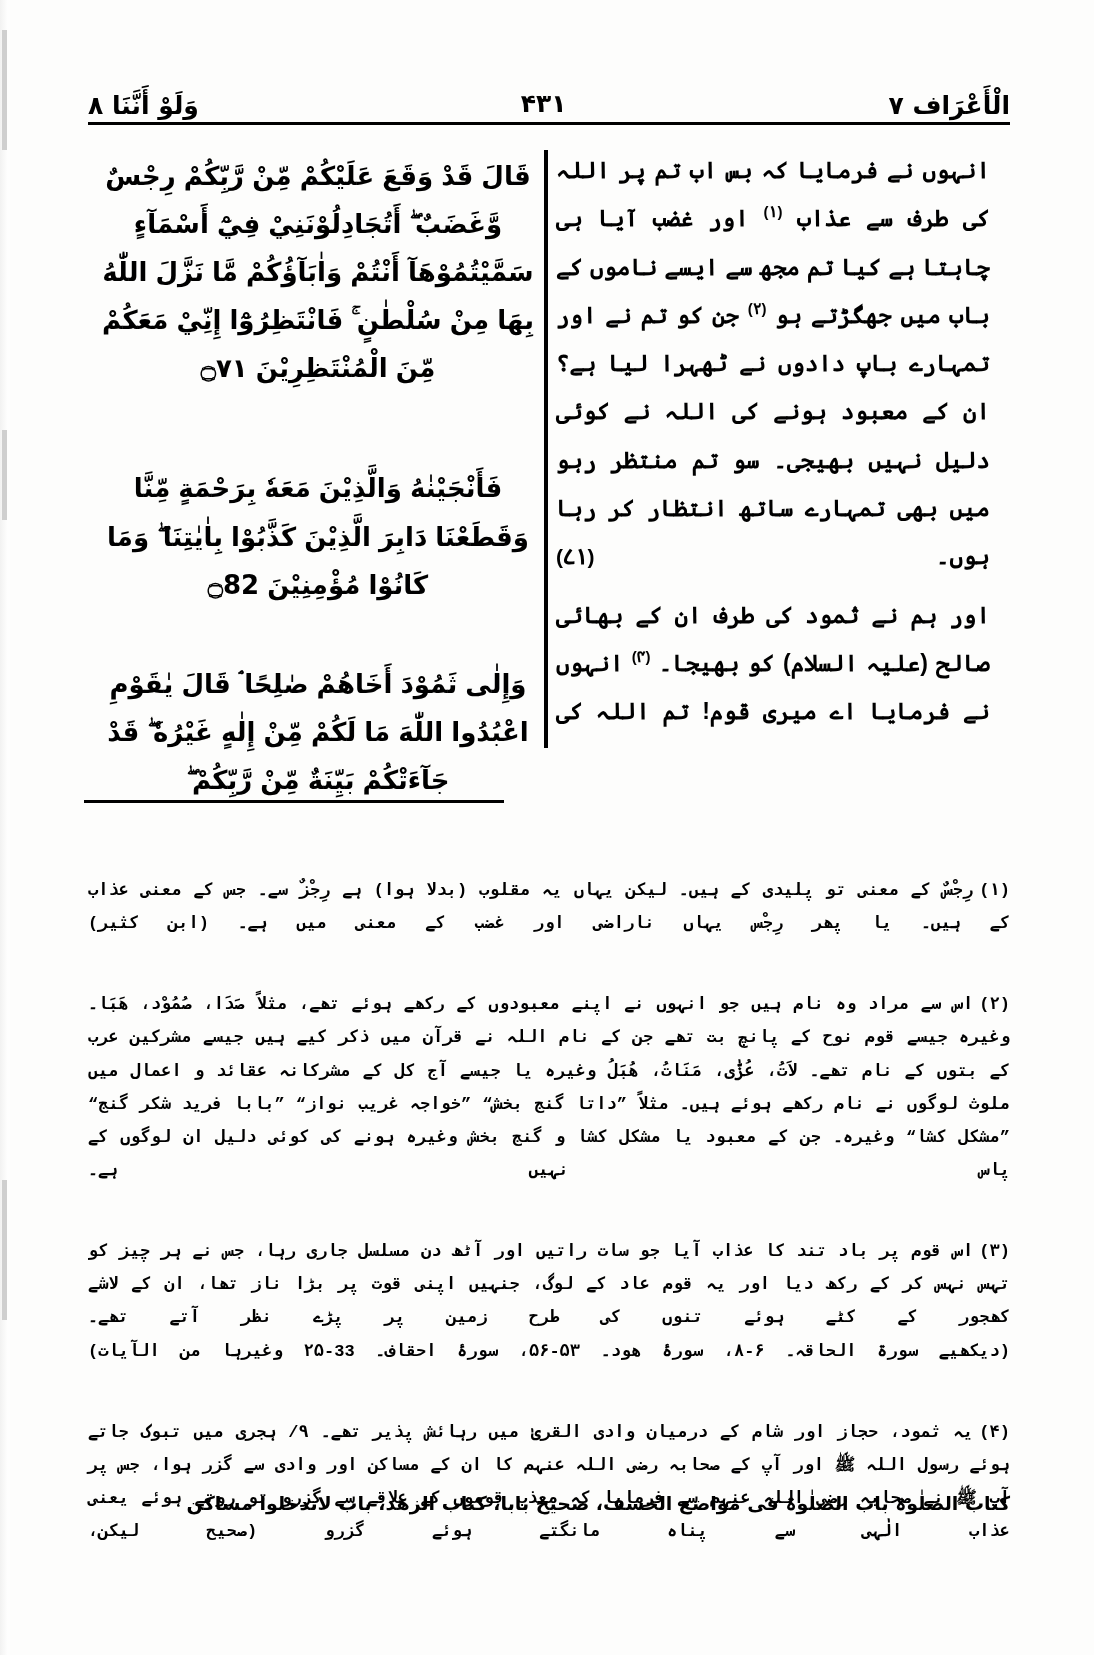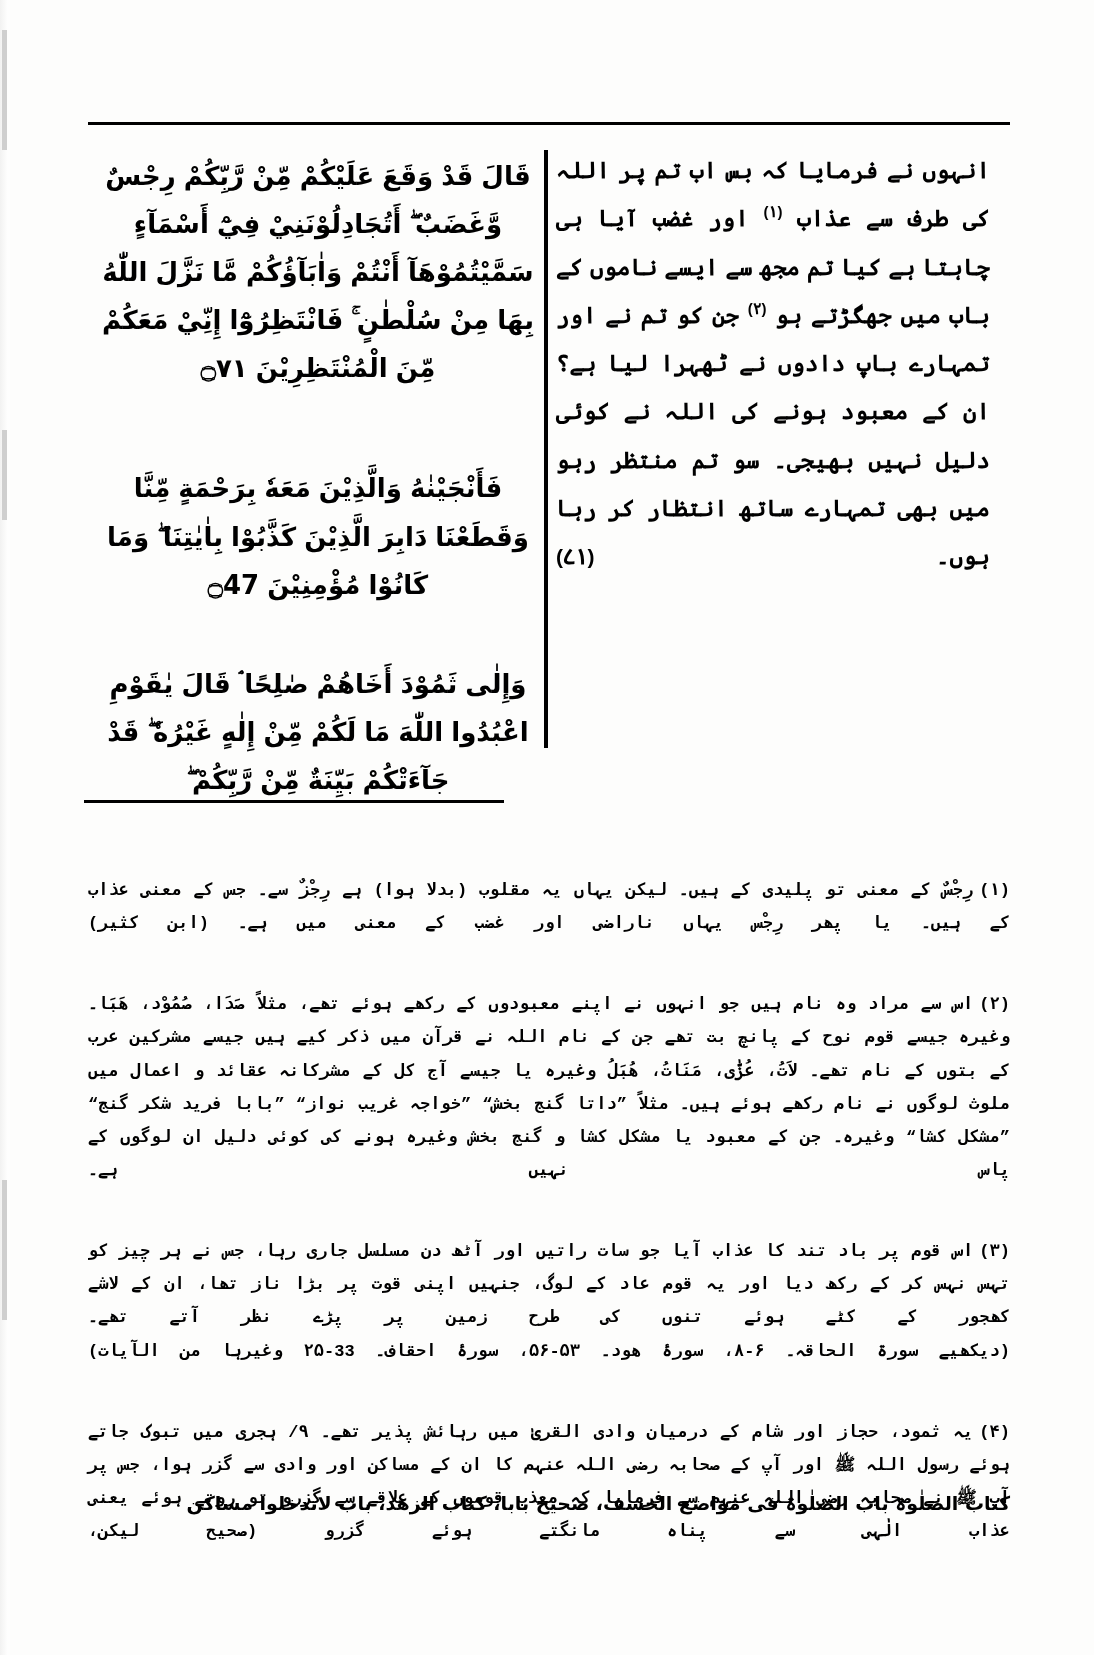--- a/index.html
+++ b/index.html
@@ -183,44 +183,54 @@
 </head>
 <body>
 
 <div class="page">
 
   <div class="bleed-edge"></div>
   <div class="bleed-mark" style="top:30px;height:120px;"></div>
   <div class="bleed-mark" style="top:430px;height:90px;"></div>
   <div class="bleed-mark" style="top:1180px;height:140px;"></div>
 
+  <div class="header">
+    <span class="header-side">وَلَوْ أَنَّنَا ٨</span>
+    <span class="header-center">۴۳۱</span>
+    <span class="header-side">الْأَعْرَاف ٧</span>
+  </div>
   <div class="rule-top"></div>
 
   <div class="body-cols">
 
     <div class="col-arabic">
       <div class="ayah-block ayah-71">قَالَ قَدْ وَقَعَ عَلَيْكُمْ مِّنْ رَّبِّكُمْ رِجْسٌ وَّغَضَبٌ ۖ أَتُجَادِلُوْنَنِيْ فِيْٓ أَسْمَآءٍ سَمَّيْتُمُوْهَآ أَنْتُمْ وَاٰبَآؤُكُمْ مَّا نَزَّلَ اللّٰهُ بِهَا مِنْ سُلْطٰنٍ ۚ فَانْتَظِرُوْٓا إِنِّيْ مَعَكُمْ مِّنَ الْمُنْتَظِرِيْنَ ۝٧١</div>
-      <div class="ayah-block ayah-72">فَأَنْجَيْنٰهُ وَالَّذِيْنَ مَعَهٗ بِرَحْمَةٍ مِّنَّا وَقَطَعْنَا دَابِرَ الَّذِيْنَ كَذَّبُوْا بِاٰيٰتِنَا ۖ وَمَا كَانُوْا مُؤْمِنِيْنَ ۝47</div>
+      <div class="ayah-block ayah-72">فَأَنْجَيْنٰهُ وَالَّذِيْنَ مَعَهٗ بِرَحْمَةٍ مِّنَّا وَقَطَعْنَا دَابِرَ الَّذِيْنَ كَذَّبُوْا بِاٰيٰتِنَا ۖ وَمَا كَانُوْا مُؤْمِنِيْنَ ۝82</div>
       <div class="ayah-block ayah-73">وَإِلٰى ثَمُوْدَ أَخَاهُمْ صٰلِحًا ۘ قَالَ يٰقَوْمِ اعْبُدُوا اللّٰهَ مَا لَكُمْ مِّنْ إِلٰهٍ غَيْرُهٗ ۖ قَدْ جَآءَتْكُمْ بَيِّنَةٌ مِّنْ رَّبِّكُمْ ۖ</div>
     </div>
 
     <div class="col-divider"></div>
 
     <div class="col-urdu">
 
       <div class="urdu-para">
         <span>انہوں نے فرمایا کہ بس اب تم پر اللہ کی طرف سے عذاب</span>
         <span class="fnref">(۱)</span>
         <span>اور غضب آیا ہی چاہتا ہے کیا تم مجھ سے ایسے ناموں کے باب میں جھگڑتے ہو</span>
         <span class="fnref">(۲)</span>
         <span>جن کو تم نے اور تمہارے باپ دادوں نے ٹھہرا لیا ہے؟ ان کے معبود ہونے کی اللہ نے کوئی دلیل نہیں بھیجی۔ سو تم منتظر رہو میں بھی تمہارے ساتھ انتظار کر رہا ہوں۔</span>
         <span class="ayah-num-inline">(۷۱)</span>
       </div>
 
 
+      <div class="urdu-para">
+        <span>اور ہم نے ثمود کی طرف ان کے بھائی صالح (علیہ السلام) کو بھیجا۔</span>
+        <span class="fnref">(۴)</span>
+        <span>انہوں نے فرمایا اے میری قوم! تم اللہ کی</span>
+      </div>
 
     </div>
   </div>
 
   <div class="rule-footnote"></div>
 
   <div class="footnotes">
 
     <div class="fn">
       <span class="fn-marker">(۱)</span><span>رِجْسٌ کے معنی تو پلیدی کے ہیں۔ لیکن یہاں یہ مقلوب (بدلا ہوا) ہے رِجْزٌ سے۔ جس کے معنی عذاب کے ہیں۔ یا پھر رِجْس یہاں ناراضی اور غضب کے معنی میں ہے۔</span>

